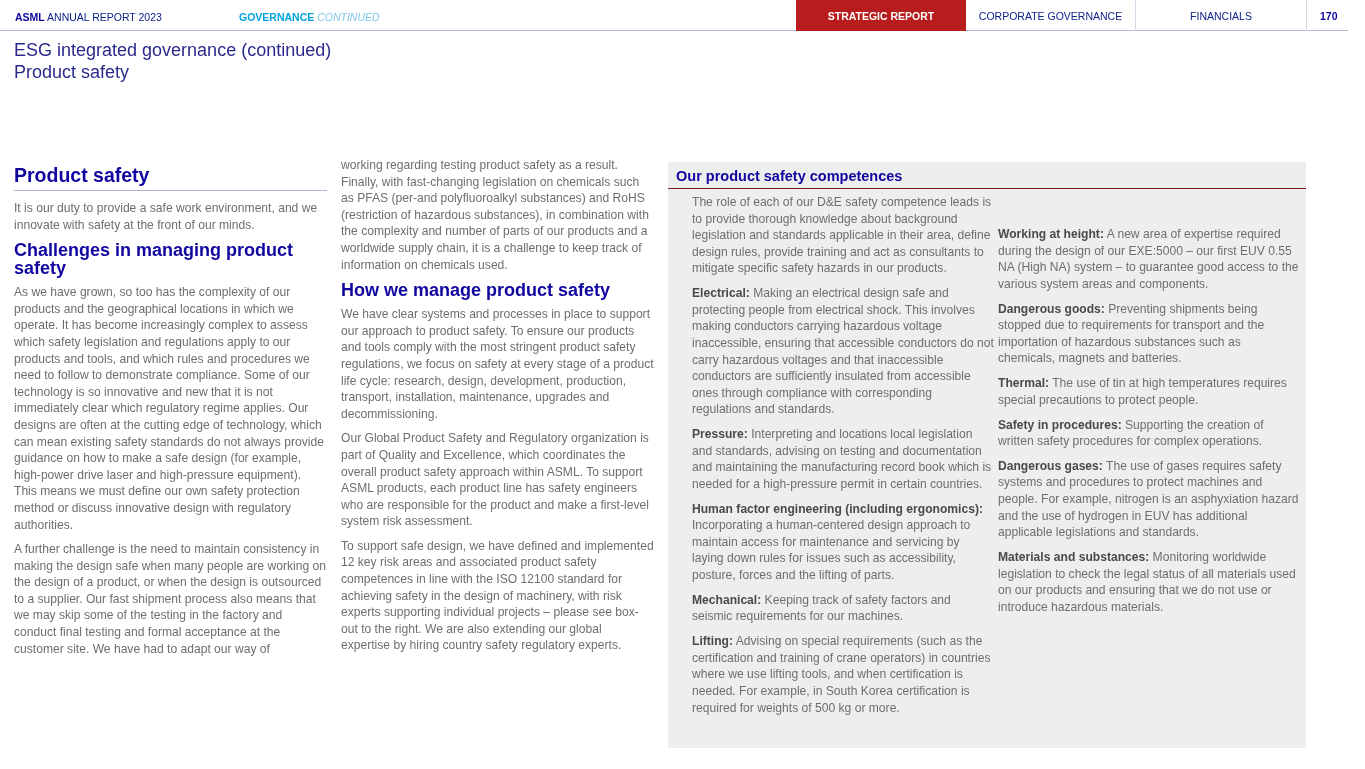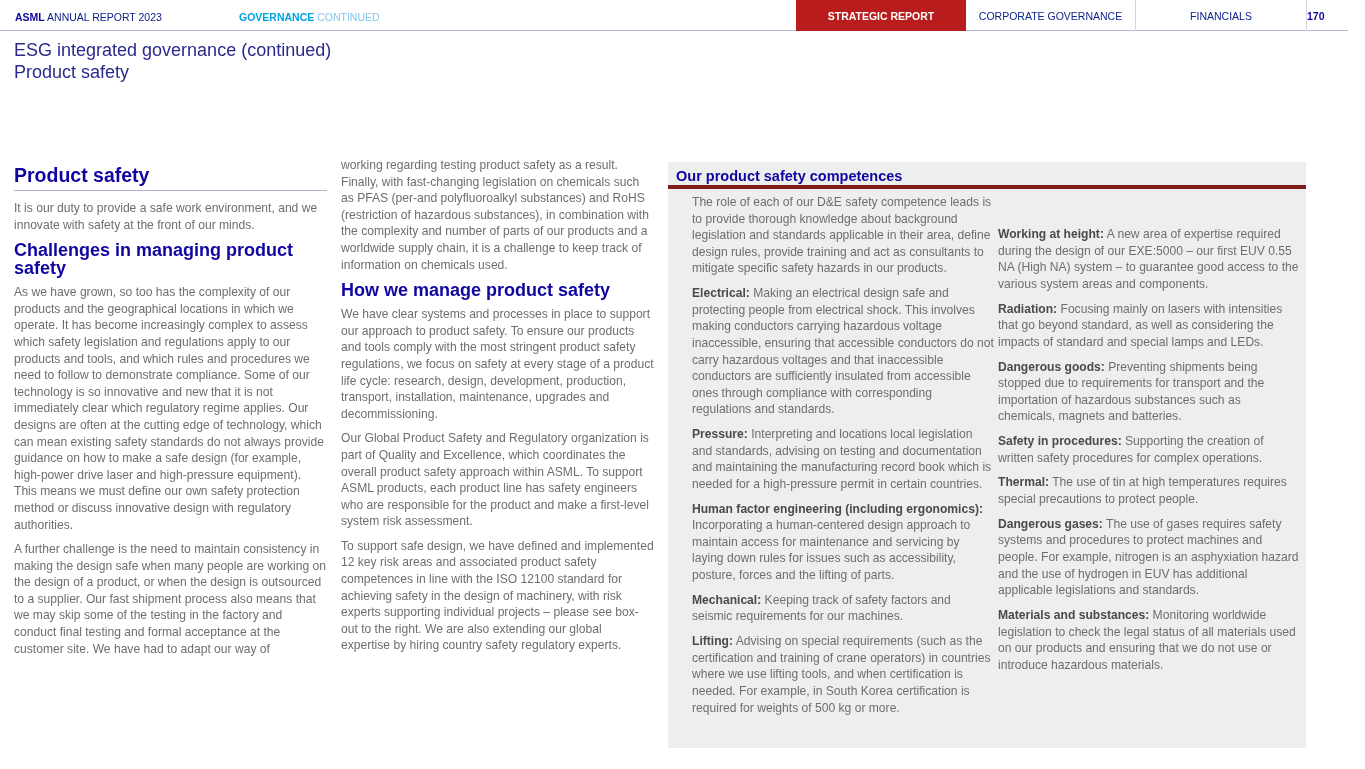--- a/index.html
+++ b/index.html
@@ -6,39 +6,39 @@
   html, body { width: 1365px; height: 769px; background: #ffffff; overflow: hidden; }
   body { font-family: "Liberation Sans", sans-serif; color: #6b6b6b; position: relative; }
 
   
   .topbar { position: absolute; left: 0; top: 0; width: 1348px; height: 31px; border-bottom: 1px solid #b9b9d6; }
   .brand { position: absolute; left: 15px; top: 11px; font-size: 10.5px; color: #0f238c; letter-spacing: 0; }
   .brand b { font-weight: bold; color: #10069f; }
   .brand span.rest { color: #0f238c; }
   .section-tag { position: absolute; left: 239px; top: 11px; font-size: 10.5px; }
   .section-tag b { color: #00a3e0; font-weight: bold; }
-  .section-tag span { color: #7fc8eb; }
+  .section-tag span { color: #7fc8eb; font-style: italic; }
   .navtab { position: absolute; top: 0; height: 31px; display: flex; align-items: center; justify-content: center; font-size: 10.5px; color: #0f238c; border-right: 1px solid #d5d5e6; }
   .navtab.active { background: #b91c1c; color: #ffffff; font-weight: bold; border-right: none; }
-  .pagenum { position: absolute; left: 1306px; top: 0; width: 59px; height: 31px; display: flex; align-items: center; font-size: 10.5px; font-weight: bold; color: #10069f; border-left: 1px solid #d5d5e6; }
+  .pagenum { position: absolute; left: 1306px; top: 0; width: 59px; height: 31px; display: flex; align-items: center; padding-left: 13px; font-size: 10.5px; font-weight: bold; color: #10069f; border-left: 1px solid #d5d5e6; }
 
   .page-title { position: absolute; left: 14px; top: 39px; font-size: 18px; line-height: 22px; color: #2a2a8c; font-weight: normal; }
 
   
   .col { position: absolute; font-size: 12.1px; line-height: 16.6px; color: #6e6e6e; }
   .col p { margin-bottom: 8px; }
   .h1 { font-size: 19.5px; font-weight: bold; color: #10069f; line-height: 24px; padding-bottom: 3px; border-bottom: 1px solid #b3b3cf; margin-bottom: 9px; }
   .h2 { font-size: 18px; font-weight: bold; color: #10069f; line-height: 18px; margin: 2px 0 7px; }
 
   .col1 { left: 14px; top: 163px; width: 313px; }
   .col2 { left: 341px; top: 157px; width: 313px; }
 
   
   .box { position: absolute; left: 668px; top: 162px; width: 638px; height: 586px; background: #edeeee; }
-  .box-title { position: absolute; left: 0; top: 0; width: 638px; height: 27px; border-bottom: 4px solid #7f1d1d; padding: 6px 0 0 8px; font-size: 14.5px; font-weight: bold; color: #10069f; }
+  .box-title { position: absolute; left: 0; top: 0; width: 638px; height: 27px; border-bottom: 1px solid #7f1d1d; padding: 6px 0 0 8px; font-size: 14.5px; font-weight: bold; color: #10069f; }
   .bcol { position: absolute; top: 32px; width: 302px; font-size: 12.1px; line-height: 16.6px; color: #6e6e6e; }
   .bcol p { margin-bottom: 8.2px; }
   .bcol b { color: #4a4a4a; font-weight: bold; }
   .bcol-l { left: 8px; margin-left: 16px; }
   .bcol-r { left: 330px; top: 4px; }
 </style>
 </head>
 <body>
 
 <div class="topbar">
@@ -85,21 +85,20 @@
         <p><b>Electrical:</b> <span>Making an electrical design safe and protecting people from electrical shock. This involves making conductors carrying hazardous voltage inaccessible, ensuring that accessible conductors do not carry hazardous voltages and that inaccessible conductors are sufficiently insulated from accessible ones through compliance with corresponding regulations and standards.</span></p>
         <p><b>Pressure:</b> <span>Interpreting and locations local legislation and standards, advising on testing and documentation and maintaining the manufacturing record book which is needed for a high-pressure permit in certain countries.</span></p>
         <p><b>Human factor engineering (including ergonomics):</b> <span>Incorporating a human-centered design approach to maintain access for maintenance and servicing by laying down rules for issues such as accessibility, posture, forces and the lifting of parts.</span></p>
         <p><b>Mechanical:</b> <span>Keeping track of safety factors and seismic requirements for our machines.</span></p>
         <p><b>Lifting:</b> <span>Advising on special requirements (such as the certification and training of crane operators) in countries where we use lifting tools, and when certification is needed. For example, in South Korea certification is required for weights of 500 kg or more.</span></p>
       </div>
   </div>
   <div class="bcol bcol-r" style="top:32px;margin-top:32px;">
     <div id="right-items">
         <p><b>Working at height:</b> <span>A new area of expertise required during the design of our EXE:5000 – our first EUV 0.55 NA (High NA) system – to guarantee good access to the various system areas and components.</span></p>
-        <p><b>Radiation:</b> <span>Focusing mainly on lasers with intensities that go beyond standard, as well as considering the impacts of standard and special lamps and LEDs.</span></p>
         <p><b>Dangerous goods:</b> <span>Preventing shipments being stopped due to requirements for transport and the importation of hazardous substances such as chemicals, magnets and batteries.</span></p>
+        <p><b>Thermal:</b> <span>The use of tin at high temperatures requires special precautions to protect people.</span></p>
         <p><b>Safety in procedures:</b> <span>Supporting the creation of written safety procedures for complex operations.</span></p>
-        <p><b>Thermal:</b> <span>The use of tin at high temperatures requires special precautions to protect people.</span></p>
         <p><b>Dangerous gases:</b> <span>The use of gases requires safety systems and procedures to protect machines and people. For example, nitrogen is an asphyxiation hazard and the use of hydrogen in EUV has additional applicable legislations and standards.</span></p>
         <p><b>Materials and substances:</b> <span>Monitoring worldwide legislation to check the legal status of all materials used on our products and ensuring that we do not use or introduce hazardous materials.</span></p>
       </div>
   </div>
 </div>
 
 </body></html>

